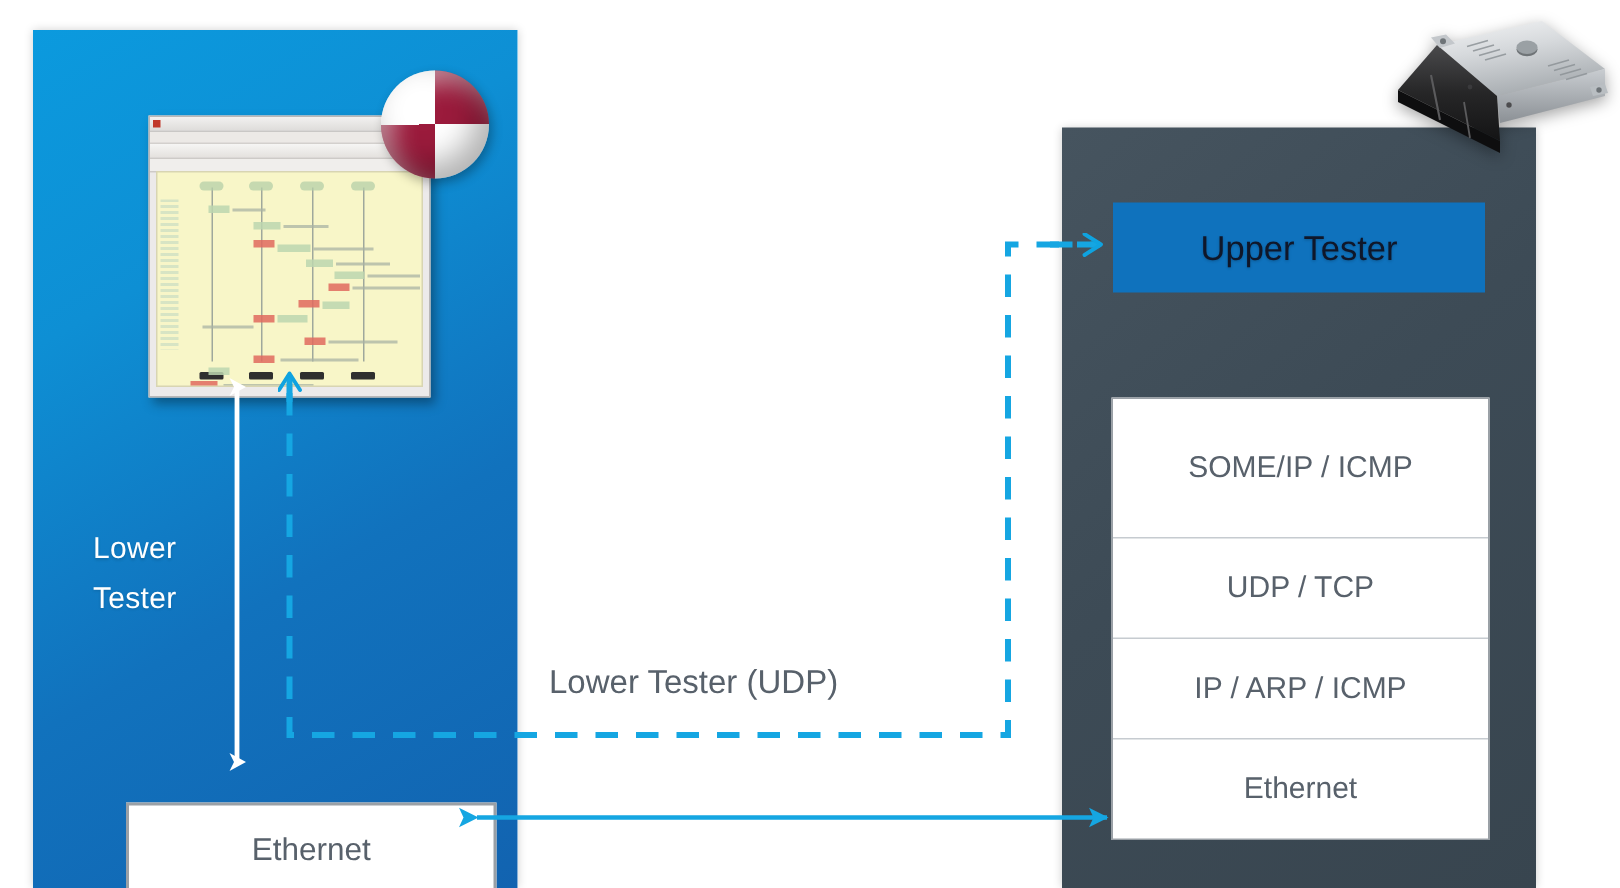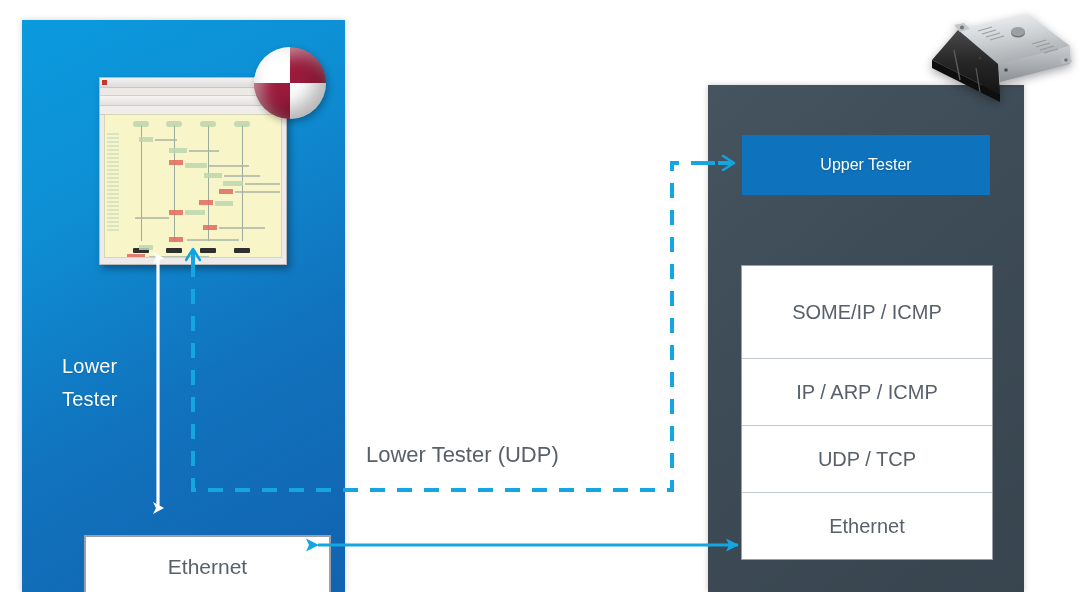--- a/index.html
+++ b/index.html
@@ -185,22 +185,22 @@
     left: 742px;
     top: 135px;
     width: 248px;
     height: 60px;
     background: #0f72bd;
     display: flex;
     align-items: center;
     justify-content: center;
   }
   #upper-tester-box span {
-    color: #ffffff;
-    font-size: 16px;
+    color: #0f172a;
+    font-size: 23px;
     text-shadow: 0 1px 2px rgba(0,0,0,0.22);
   }
   #protocol-stack {
     position: absolute;
     left: 741px;
     top: 265px;
     width: 250px;
     background: #ffffff;
     border: 1px solid #9aa0a6;
   }
@@ -366,24 +366,24 @@
 
   <div id="upper-tester-box">
     <span>Upper Tester</span>
   </div>
 
   <div id="protocol-stack">
       <div class="stack-row" style="height: 92px;">
         <span>SOME/IP / ICMP</span>
       </div>
       <div class="stack-row" style="height: 67px;">
-        <span>IP / ARP / ICMP</span>
+        <span>UDP / TCP</span>
       </div>
       <div class="stack-row" style="height: 67px;">
-        <span>UDP / TCP</span>
+        <span>IP / ARP / ICMP</span>
       </div>
       <div class="stack-row" style="height: 67px;">
         <span>Ethernet</span>
       </div>
     </div>
 
   <svg id="connectors">
     <defs>
       <marker id="arrowWhiteUp" markerWidth="12" markerHeight="12" refX="6" refY="6" orient="auto" markerUnits="userSpaceOnUse">
         <path d="M6,0 L12,11 L6,8 L0,11 Z" fill="#ffffff"></path>

